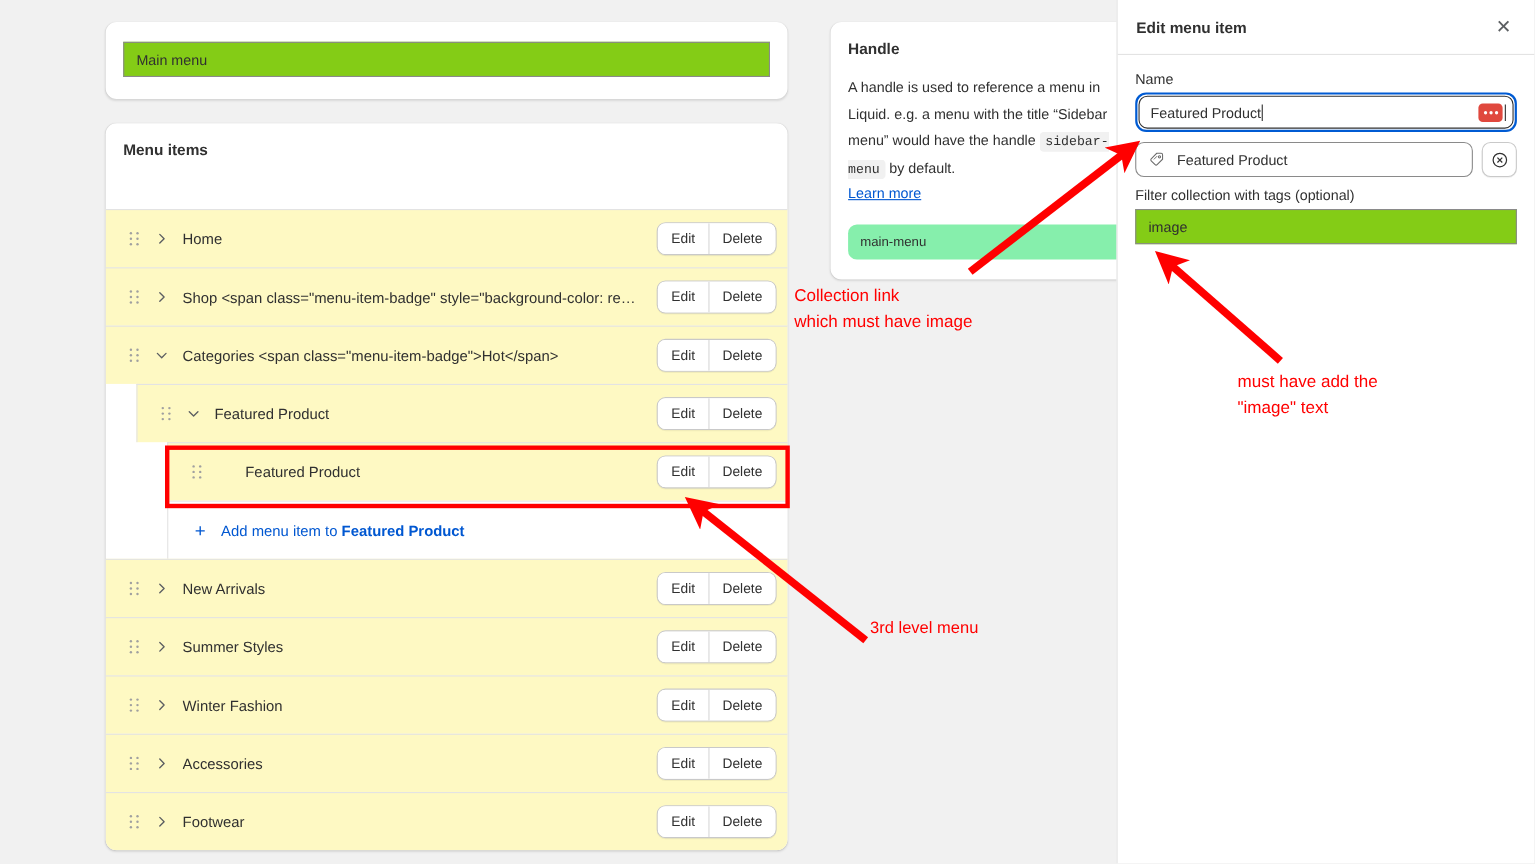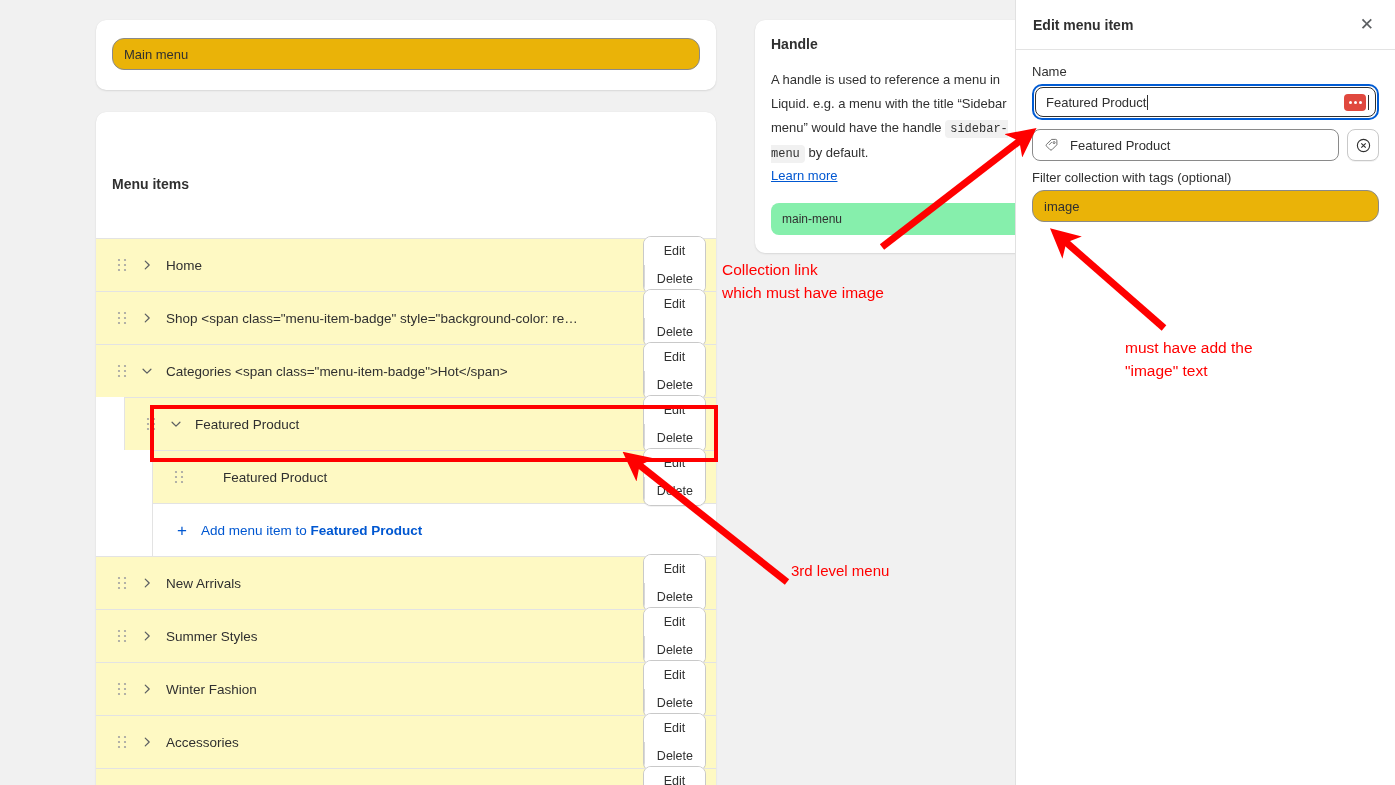--- a/index.html
+++ b/index.html
@@ -18,29 +18,29 @@
     background: #fff;
     border-radius: 10px;
     box-shadow: 0 1px 2px rgba(0,0,0,0.10), 0 0 1px rgba(0,0,0,0.08);
   }
   .title-card { margin-top: 20px; padding: 18px 16px 20px 16px; }
   .field-label {
     font-size: 13px; color: #303030; margin-bottom: 5px; display: block;
   }
   .text-input {
     width: 100%; height: 32px;
-    border: 1px solid #8a8a8a; border-radius: 12px;
-    background: #eab308; font-size: 13px; color: #303030;
+    border: 1px solid #8a8a8a; border-radius: 0;
+    background: #84cc16; font-size: 13px; color: #303030;
     padding: 0 11px;
     font-family: "Liberation Sans", sans-serif;
   }
 
   .items-card { margin-top: 22px; border-radius: 10px; overflow: hidden; }
   .items-header {
-    padding: 16px 16px 0 16px; height: 78px; margin-top: 48px;
+    padding: 16px 16px 0 16px; height: 78px;
   }
   .items-header h2 { font-size: 14px; font-weight: bold; color: #303030; }
 
   .row {
     position: relative;
     display: flex; align-items: center;
     height: 53px;
     border-top: 1px solid #e3e3e3;
     background: #fef9c3;
     padding-right: 10px;
@@ -69,21 +69,20 @@
     padding-right: 12px;
   }
 
   .btn-group {
     display: flex;
     border: 1px solid #c9c9c9;
     border-radius: 8px;
     overflow: hidden;
     box-shadow: 0 1px 0 rgba(0,0,0,0.05);
     background: #fff;
-    flex-direction: column;
   }
   .btn-group button {
     font-family: "Liberation Sans", sans-serif;
     font-size: 12.5px; color: #303030;
     background: #fff; border: none;
     padding: 5px 12px; height: 28px;
     cursor: pointer;
   }
   .btn-group button + button { border-left: 1px solid #d8d8d8; }
 

